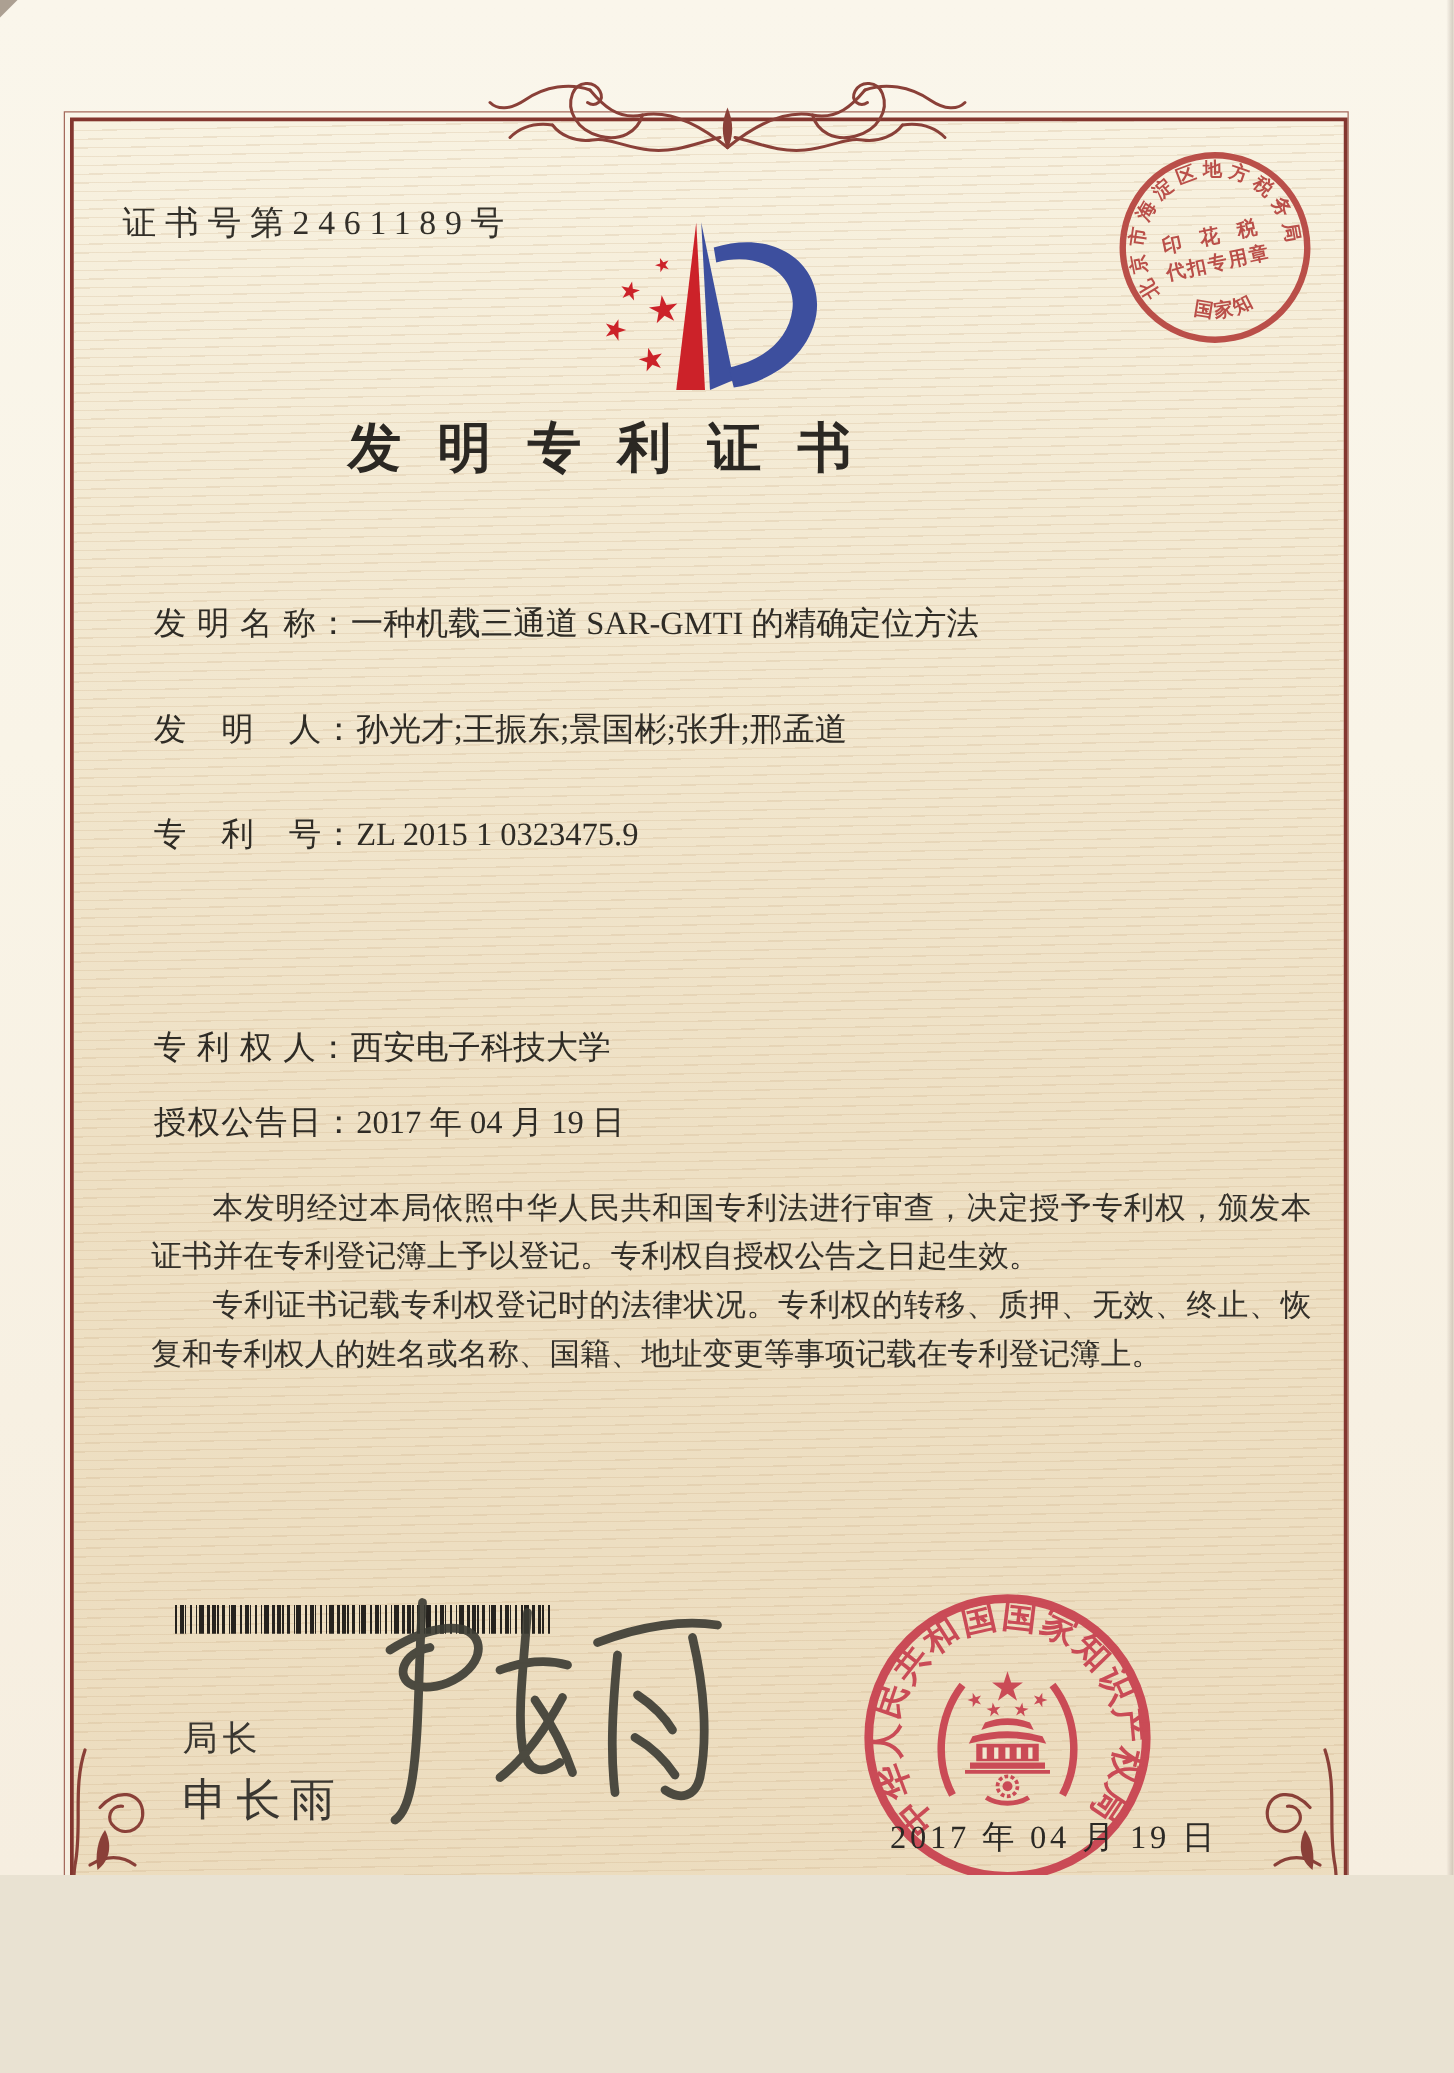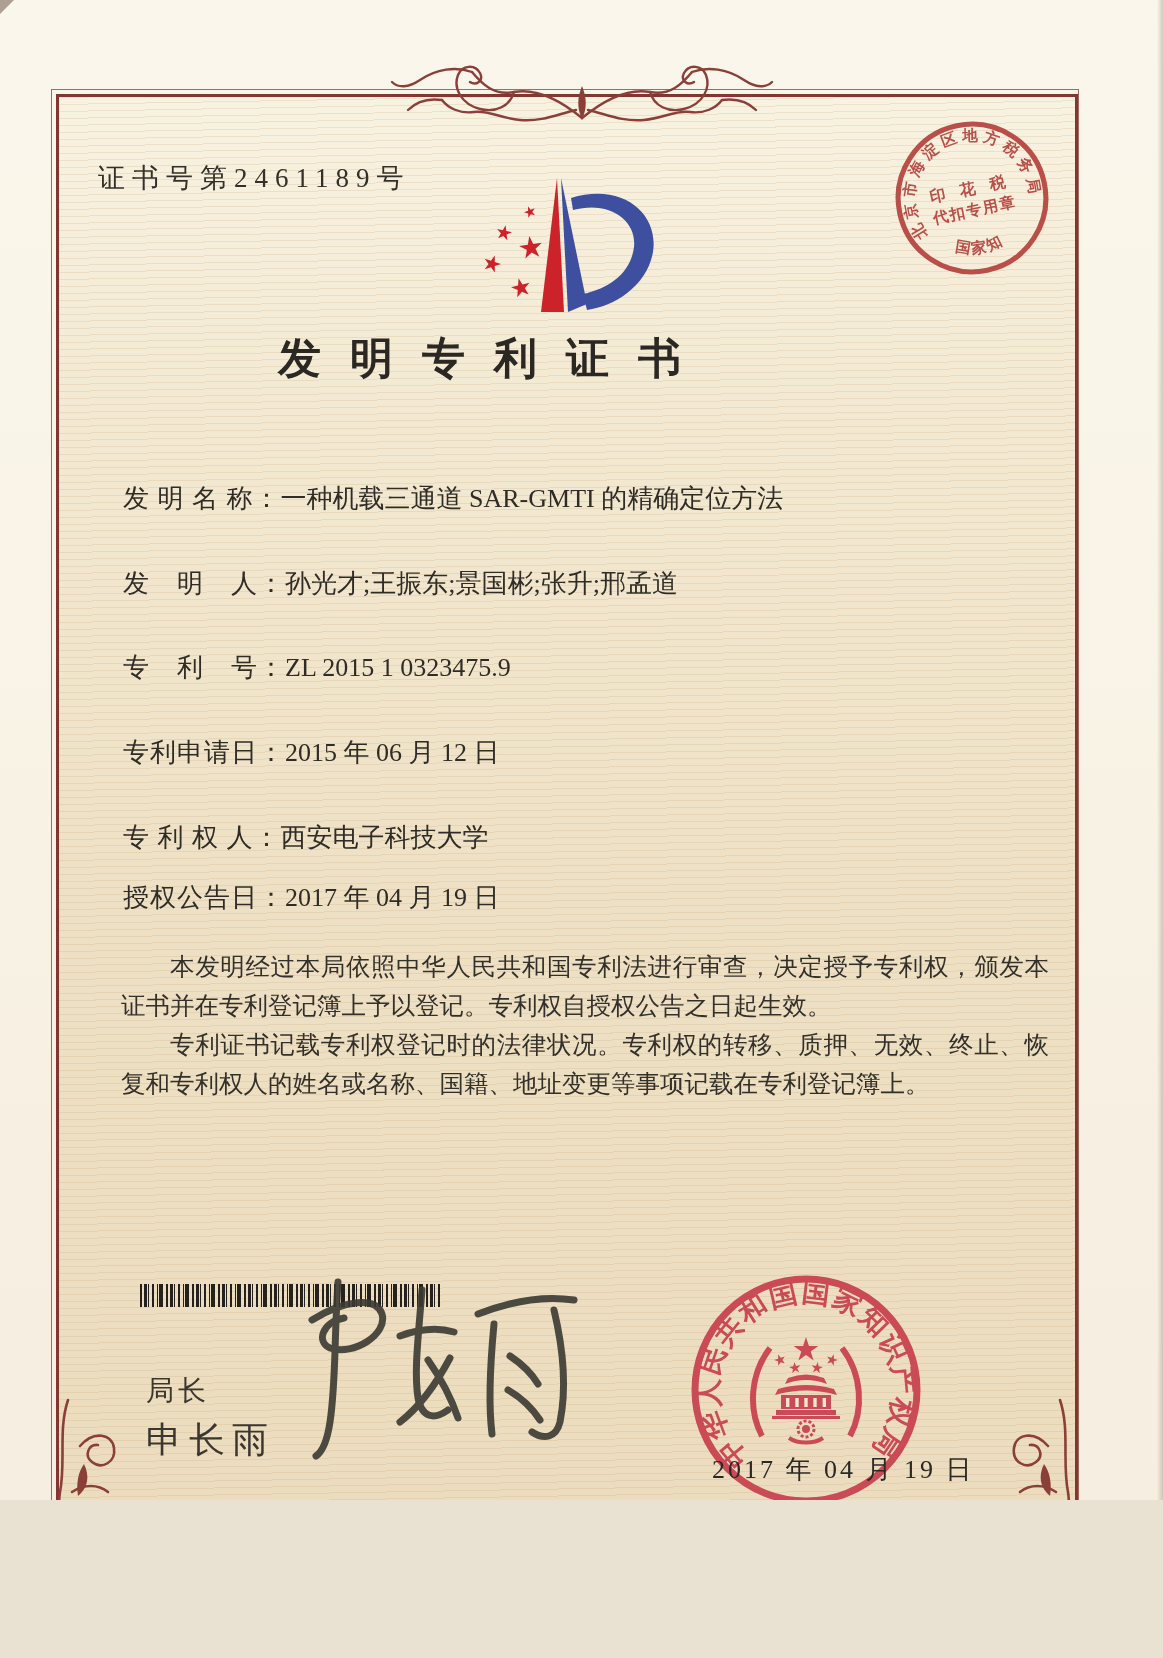--- a/index.html
+++ b/index.html
@@ -114,23 +114,20 @@
 
   <div class="field-row" id="f0">
     <span class="field-label">发 明 名 称：</span><span class="field-value">一种机载三通道 SAR-GMTI 的精确定位方法</span>
   </div>
   <div class="field-row" id="f1">
     <span class="field-label">发　明　人：</span><span class="field-value">孙光才;王振东;景国彬;张升;邢孟道</span>
   </div>
   <div class="field-row" id="f2">
     <span class="field-label">专　利　号：</span><span class="field-value">ZL 2015 1 0323475.9</span>
   </div>
-  <div class="field-row" id="f3">
-    <span class="field-label">专利申请日：</span><span class="field-value">2015 年 06 月 12 日</span>
-  </div>
   <div class="field-row" id="f4">
     <span class="field-label">专 利 权 人：</span><span class="field-value">西安电子科技大学</span>
   </div>
   <div class="field-row" id="f5">
     <span class="field-label">授权公告日：</span><span class="field-value">2017 年 04 月 19 日</span>
   </div>
 
   <div id="body-text">
     <p>本发明经过本局依照中华人民共和国专利法进行审查，决定授予专利权，颁发本证书并在专利登记簿上予以登记。专利权自授权公告之日起生效。</p>
     <p>专利证书记载专利权登记时的法律状况。专利权的转移、质押、无效、终止、恢复和专利权人的姓名或名称、国籍、地址变更等事项记载在专利登记簿上。</p>

